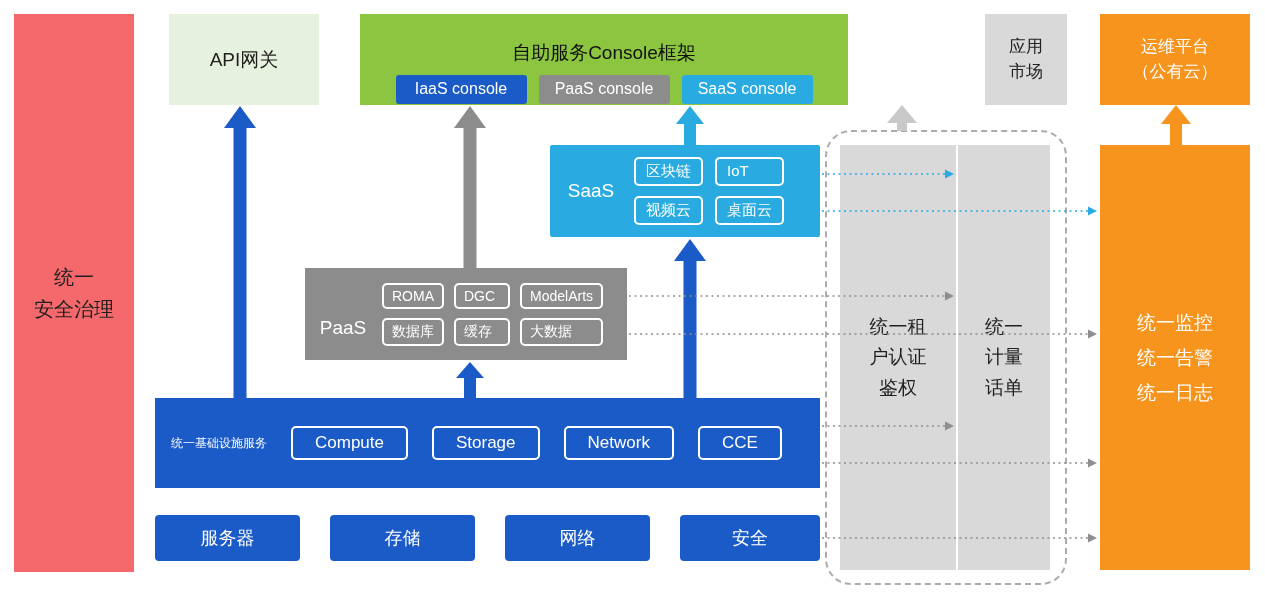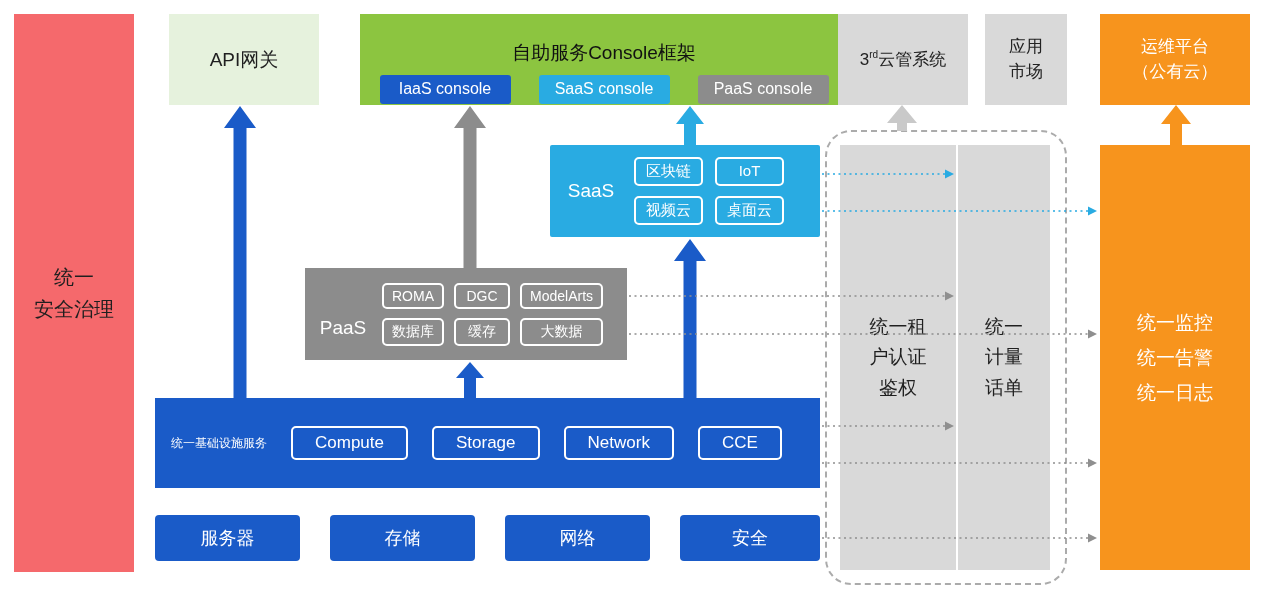--- a/index.html
+++ b/index.html
@@ -8,38 +8,38 @@
   .box { position:absolute; display:flex; align-items:center; justify-content:center; }
   .lines { text-align:center; }
 
   .red-bar { left:14px; top:14px; width:120px; height:558px; background:var(--red,#F5696C); color:#1f1f1f; font-size:20px; }
   .red-bar .lines { line-height:1.6; }
 
   .api-gw { left:169px; top:14px; width:150px; height:91px; background:var(--light_green,#E6F2DD); color:#1f1f1f; font-size:19px; }
 
   .console { left:320px; top:14px; width:488px; height:91px; background:var(--green,#8CC540); flex-direction:column; justify-content:center; padding-top:24px; gap:9px;margin-left:40px; }
   .console-title { color:#111; font-size:19px; }
-  .console-items { display:flex; gap:28px; }
+  .console-items { display:flex; gap:12px; }
   .citem { width:131px; height:29px; border-radius:3px; display:flex; align-items:center; justify-content:center; color:#fff; font-size:16px; }
   .c-iaas { background:var(--blue,#1A5BC8); }
   .c-paas { background:var(--gray,#8C8C8C); }
   .c-saas { background:var(--cyan,#29ABE2); }
 
   .third { left:838px; top:14px; width:130px; height:91px; background:var(--light_gray,#D9D9D9); color:#222; font-size:17px; }
   .third sup { font-size:10px; }
   .market { left:985px; top:14px; width:82px; height:91px; background:var(--light_gray,#D9D9D9); color:#222; font-size:17px; }
   .market .lines { line-height:1.45; }
   .om { left:1100px; top:14px; width:150px; height:91px; background:var(--orange,#F7941D); color:#fff; font-size:17px; }
   .om .lines { line-height:1.45; }
 
   .saas-box { left:550px; top:145px; width:270px; height:92px; background:var(--cyan,#29ABE2); border-radius:2px; justify-content:flex-start; padding:0 12px; gap:14px; }
   .blabel { color:#fff; font-size:19px; text-align:center; }
   .saas-box .blabel { width:58px; }
   .grid2 { display:grid; grid-template-columns:auto auto; gap:10px 12px; }
-  .chip { border:2px solid #fff; border-radius:5px; color:#fff; font-size:15px; padding:3px 10px; text-align:center; min-width:62px; }
+  .chip { border:2px solid #fff; border-radius:5px; color:#fff; font-size:15px; padding:3px 10px; text-align:left; min-width:62px; }
 
   .paas-box { left:305px; top:268px; width:322px; height:92px; background:var(--gray,#8C8C8C); justify-content:flex-start; padding:0 12px; gap:13px; }
   .paas-box .blabel { width:52px;margin-top:28px; }
   .grid3 { display:grid; grid-template-columns:auto auto auto; gap:9px 10px; }
   .grid3 .chip { font-size:14px; padding:3px 8px; min-width:56px; }
 
   .infra { left:155px; top:398px; width:665px; height:90px; background:var(--blue,#1A5BC8); justify-content:flex-start; gap:24px; padding:0 16px; }
   .infra .blabel { font-size:12px;font-family:Liberation Serif, serif; }
   .infra .chip { font-size:17px; padding:5px 22px; border-radius:5px; }
 
@@ -78,28 +78,25 @@
   </div>
 
   <div class="box api-gw">
     <span>API网关</span>
   </div>
 
   <div class="box console">
     <div class="console-title">自助服务Console框架</div>
     <div class="console-items">
       <div class="citem c-iaas">IaaS console</div>
+      <div class="citem c-paas">PaaS console</div>
       <div class="citem c-saas">SaaS console</div>
-      <div class="citem c-paas">PaaS console</div>
-    </div>
-  </div>
-
-  <div class="box third">
-    <span><span>3</span><sup>rd</sup><span>云管系统</span></span>
-  </div>
+    </div>
+  </div>
+
 
   <div class="box market">
     <div class="lines">
       <div>应用</div>
       <div>市场</div>
     </div>
   </div>
 
   <div class="box om">
     <div class="lines">

